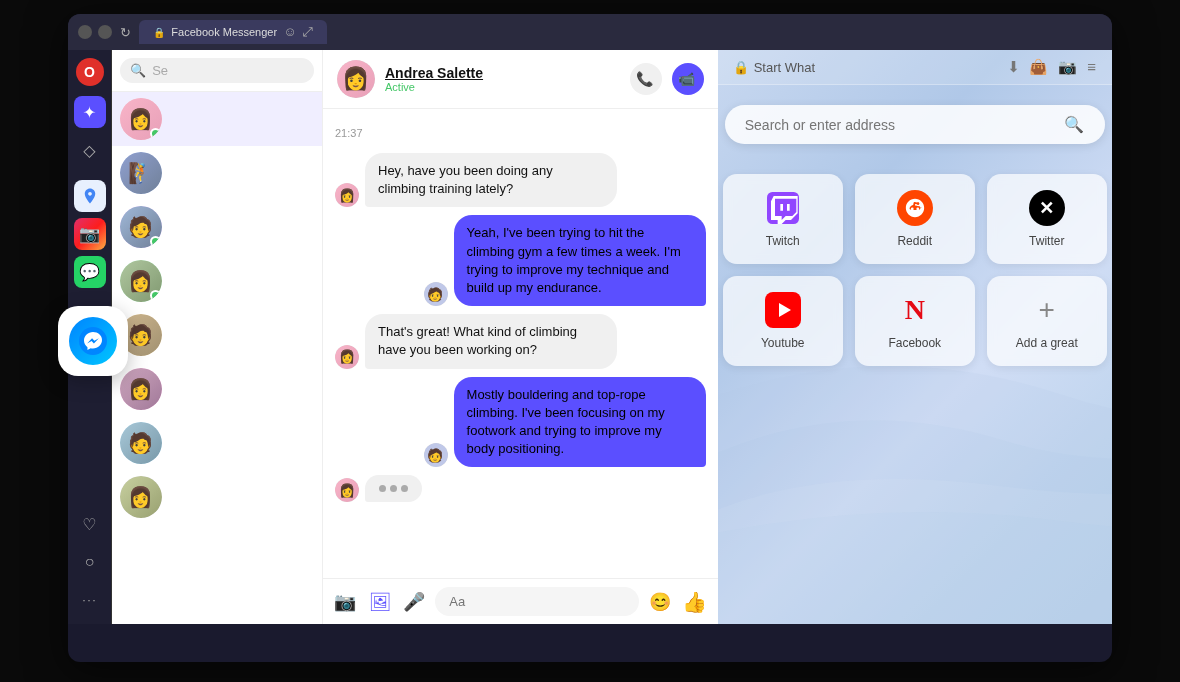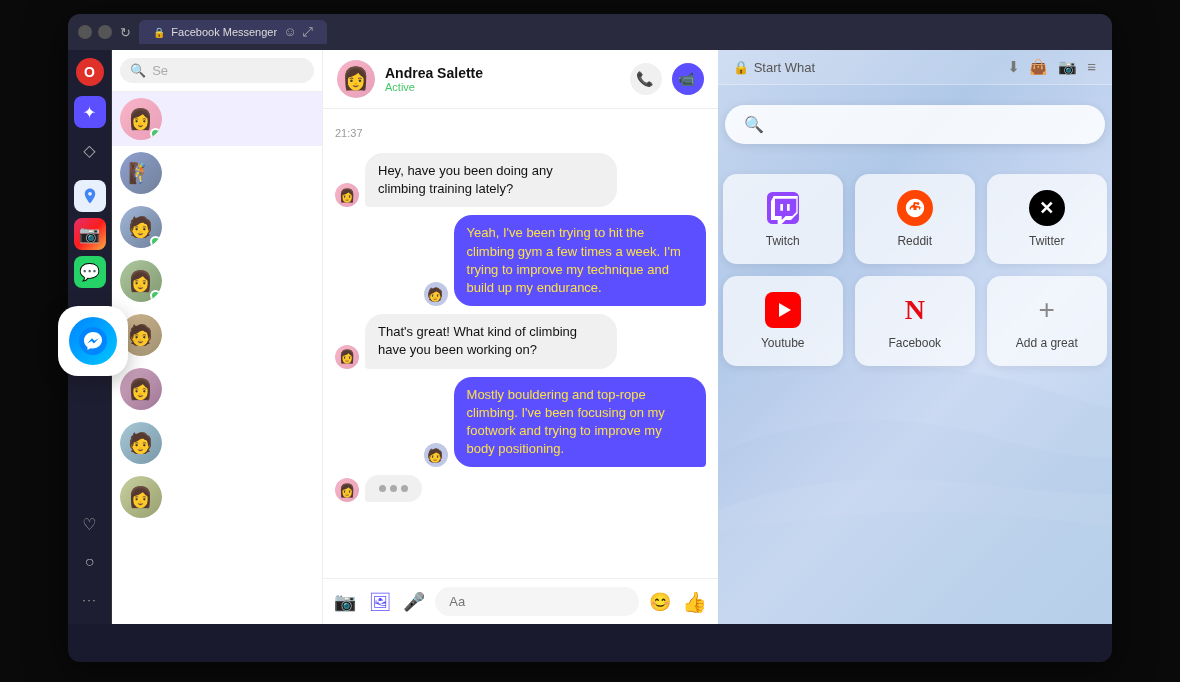--- a/index.html
+++ b/index.html
@@ -193,21 +193,21 @@
       height: 38px;
       border-radius: 50%;
       background: #ddd;
       display: flex;
       align-items: center;
       justify-content: center;
       font-size: 20px;
       overflow: hidden;
     }
     .chat-header-info { flex: 1; }
-    .chat-header-name { font-size: 14px; font-weight: 700; color: #111; }
+    .chat-header-name { font-size: 14px; font-weight: 700; color: #111; text-decoration: underline; }
     .chat-header-status { font-size: 11px; color: #44c767; }
     .chat-header-actions { display: flex; gap: 10px; }
     .header-action-btn {
       width: 32px;
       height: 32px;
       border-radius: 50%;
       background: #f0f0f0;
       display: flex;
       align-items: center;
       justify-content: center;
@@ -256,21 +256,21 @@
       font-size: 13px;
       line-height: 1.4;
     }
     .bubble.received {
       background: #f0f0f0;
       color: #111;
       border-bottom-left-radius: 4px;
     }
     .bubble.sent {
       background: #5b4fff;
-      color: #fde047;
+      color: #000000;
       border-bottom-right-radius: 4px;
     }
     .typing-dot {
       width: 7px;
       height: 7px;
       background: #aaa;
       border-radius: 50%;
     }
 
     
@@ -648,20 +648,21 @@
           <span style="cursor:pointer;">⬇</span>
           <span style="cursor:pointer;">👜</span>
           <span style="cursor:pointer;">📷</span>
           <span style="cursor:pointer;">≡</span>
         </div>
       </div>
 
       <div class="start-page-body">
 
         <div class="start-search">
+          <input class="start-search-input" type="text" placeholder="Search or enter address" style="">
           <span style="color:#888;">🔍</span>
         </div>
 
         <div class="speed-dial-grid">
 
           <div class="speed-dial-item">
             <div class="speed-dial-icon">
               <svg width="32" height="32" viewBox="0 0 24 24">
                 <rect width="24" height="24" rx="4" fill="#9146ff"></rect>
                 <path d="M5 3L3 7v14h5v3h3l3-3h4l5-5V3H5zm17 12l-3 3h-5l-3 3v-3H6V5h16v10z" fill="white"></path>

